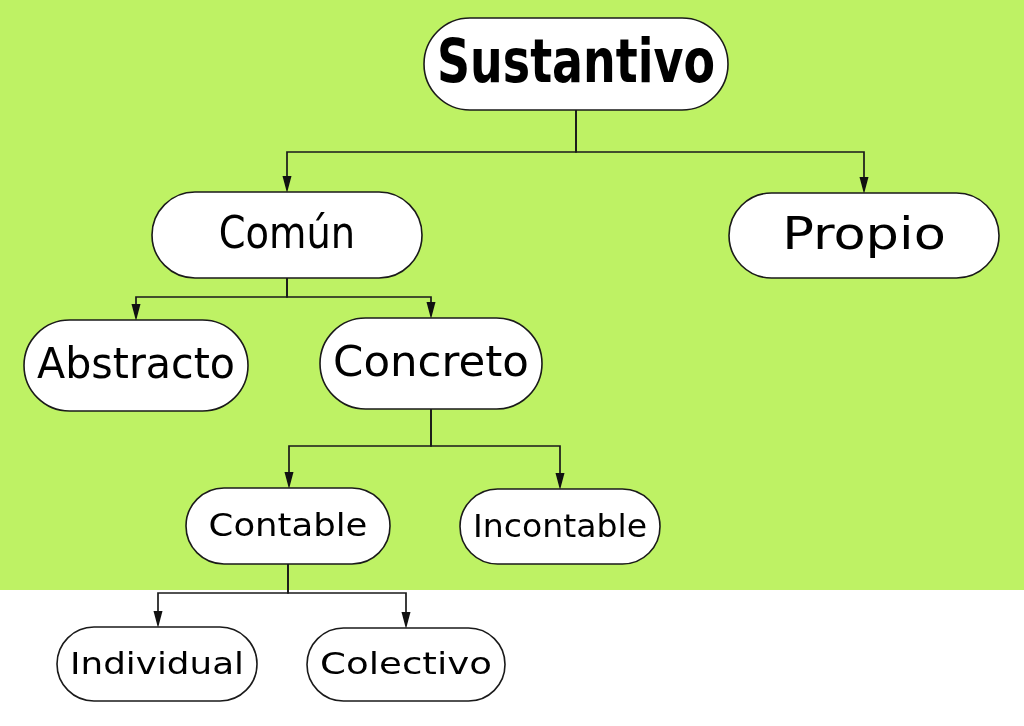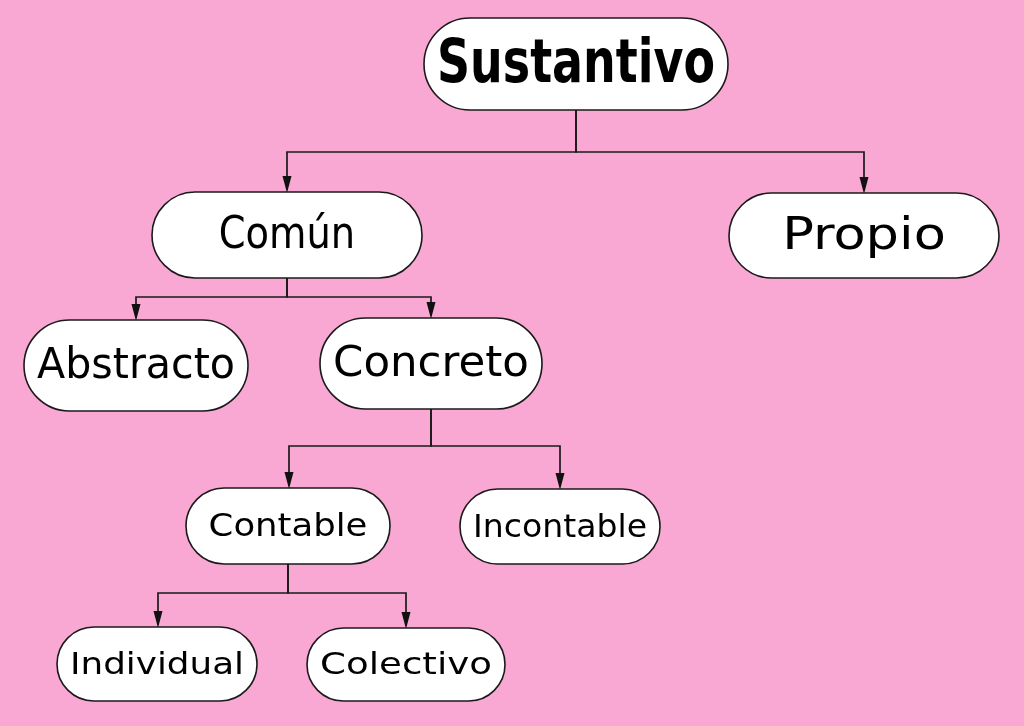--- a/index.html
+++ b/index.html
@@ -9,22 +9,22 @@
   }
   body {
     width: 1024px;
     height: 726px;
     overflow: hidden;
     font-family: "DejaVu Sans", sans-serif;
   }
   #diagram-root {
     position: relative;
     width: 1024px;
-    height: 726px;
-    background: #f9a8d4;
+    height: 590px;
+    background: #bef264;
   }
   svg#tree-svg {
     display: block;
     width: 1024px;
     height: 726px;
   }
   .node-shape {
     fill: #ffffff;
     stroke: #1a1a1a;
     stroke-width: 1.6;

